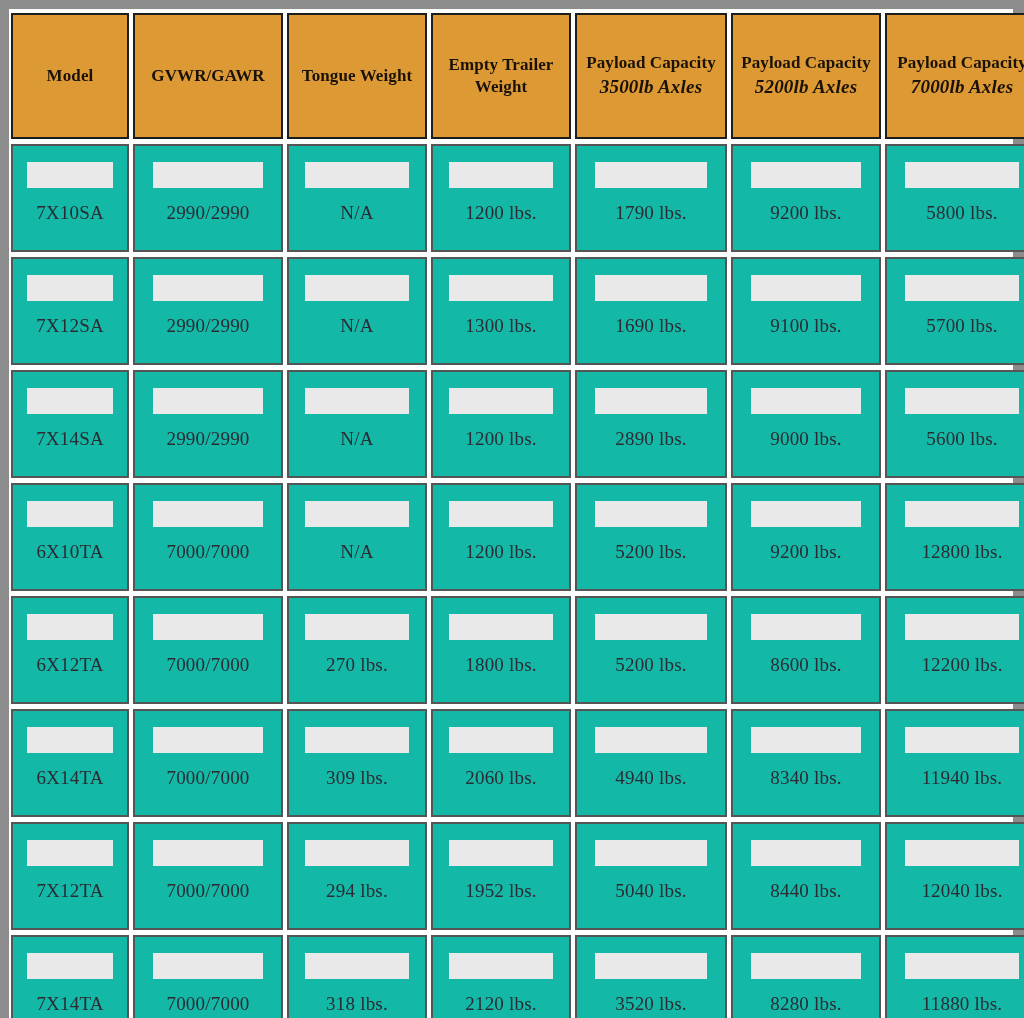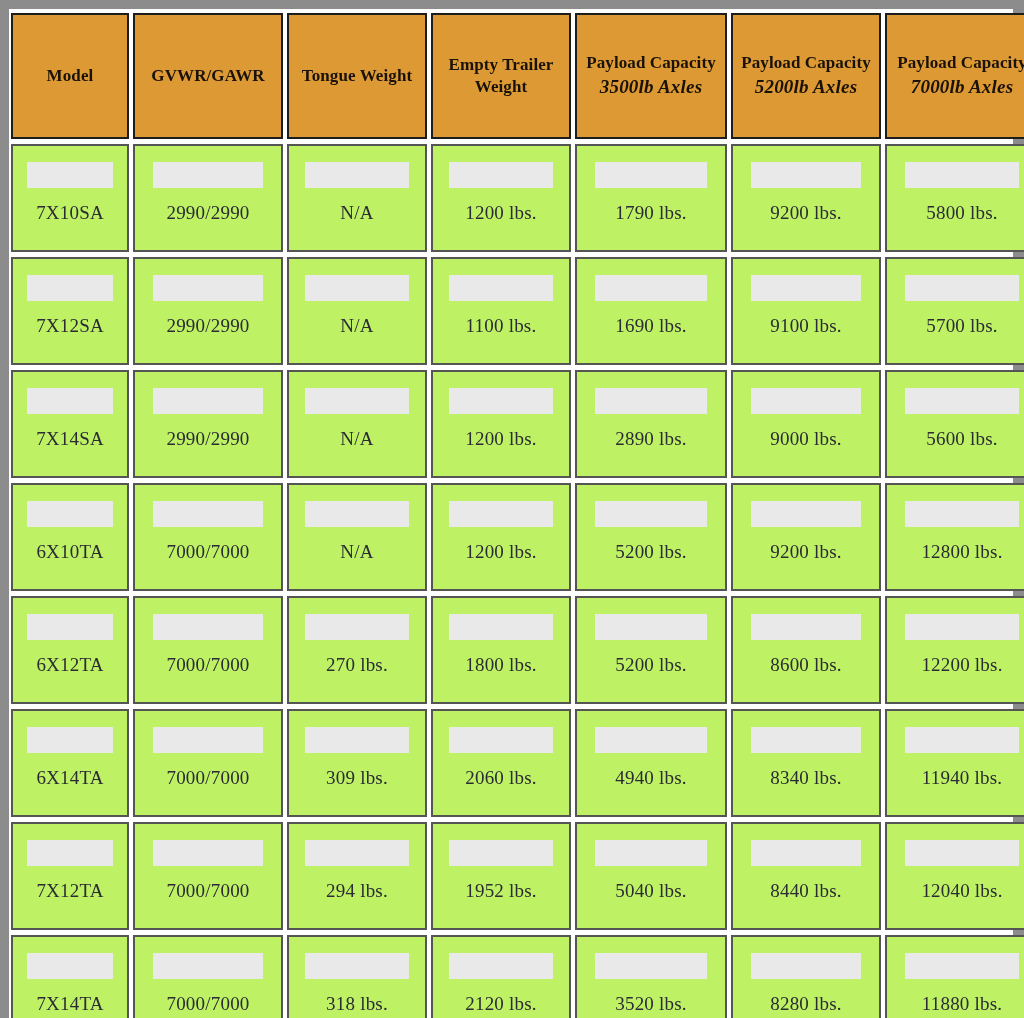--- a/index.html
+++ b/index.html
@@ -58,21 +58,21 @@
     display: block;
     font-style: italic;
     font-weight: bold;
     font-size: 19px;
     letter-spacing: .2px;
     margin-top: 1px;
   }
 
   
   #spec-table tbody td {
-    background: #bef264;
+    background: #14b8a6;
     border: 2px solid #555555;
     height: 104px;
     vertical-align: top;
     padding: 0;
     text-align: center;
   }
   .cell-inner {
     position: relative;
     height: 104px;
   }
@@ -205,21 +205,21 @@
           </td>
           <td>
             <div class="cell-inner">
               <div class="ph-bar"></div>
               <div class="cell-val">N/A</div>
             </div>
           </td>
           <td>
             <div class="cell-inner">
               <div class="ph-bar"></div>
-              <div class="cell-val">1100 lbs.</div>
+              <div class="cell-val">1300 lbs.</div>
             </div>
           </td>
           <td>
             <div class="cell-inner">
               <div class="ph-bar"></div>
               <div class="cell-val">1690 lbs.</div>
             </div>
           </td>
           <td>
             <div class="cell-inner">

